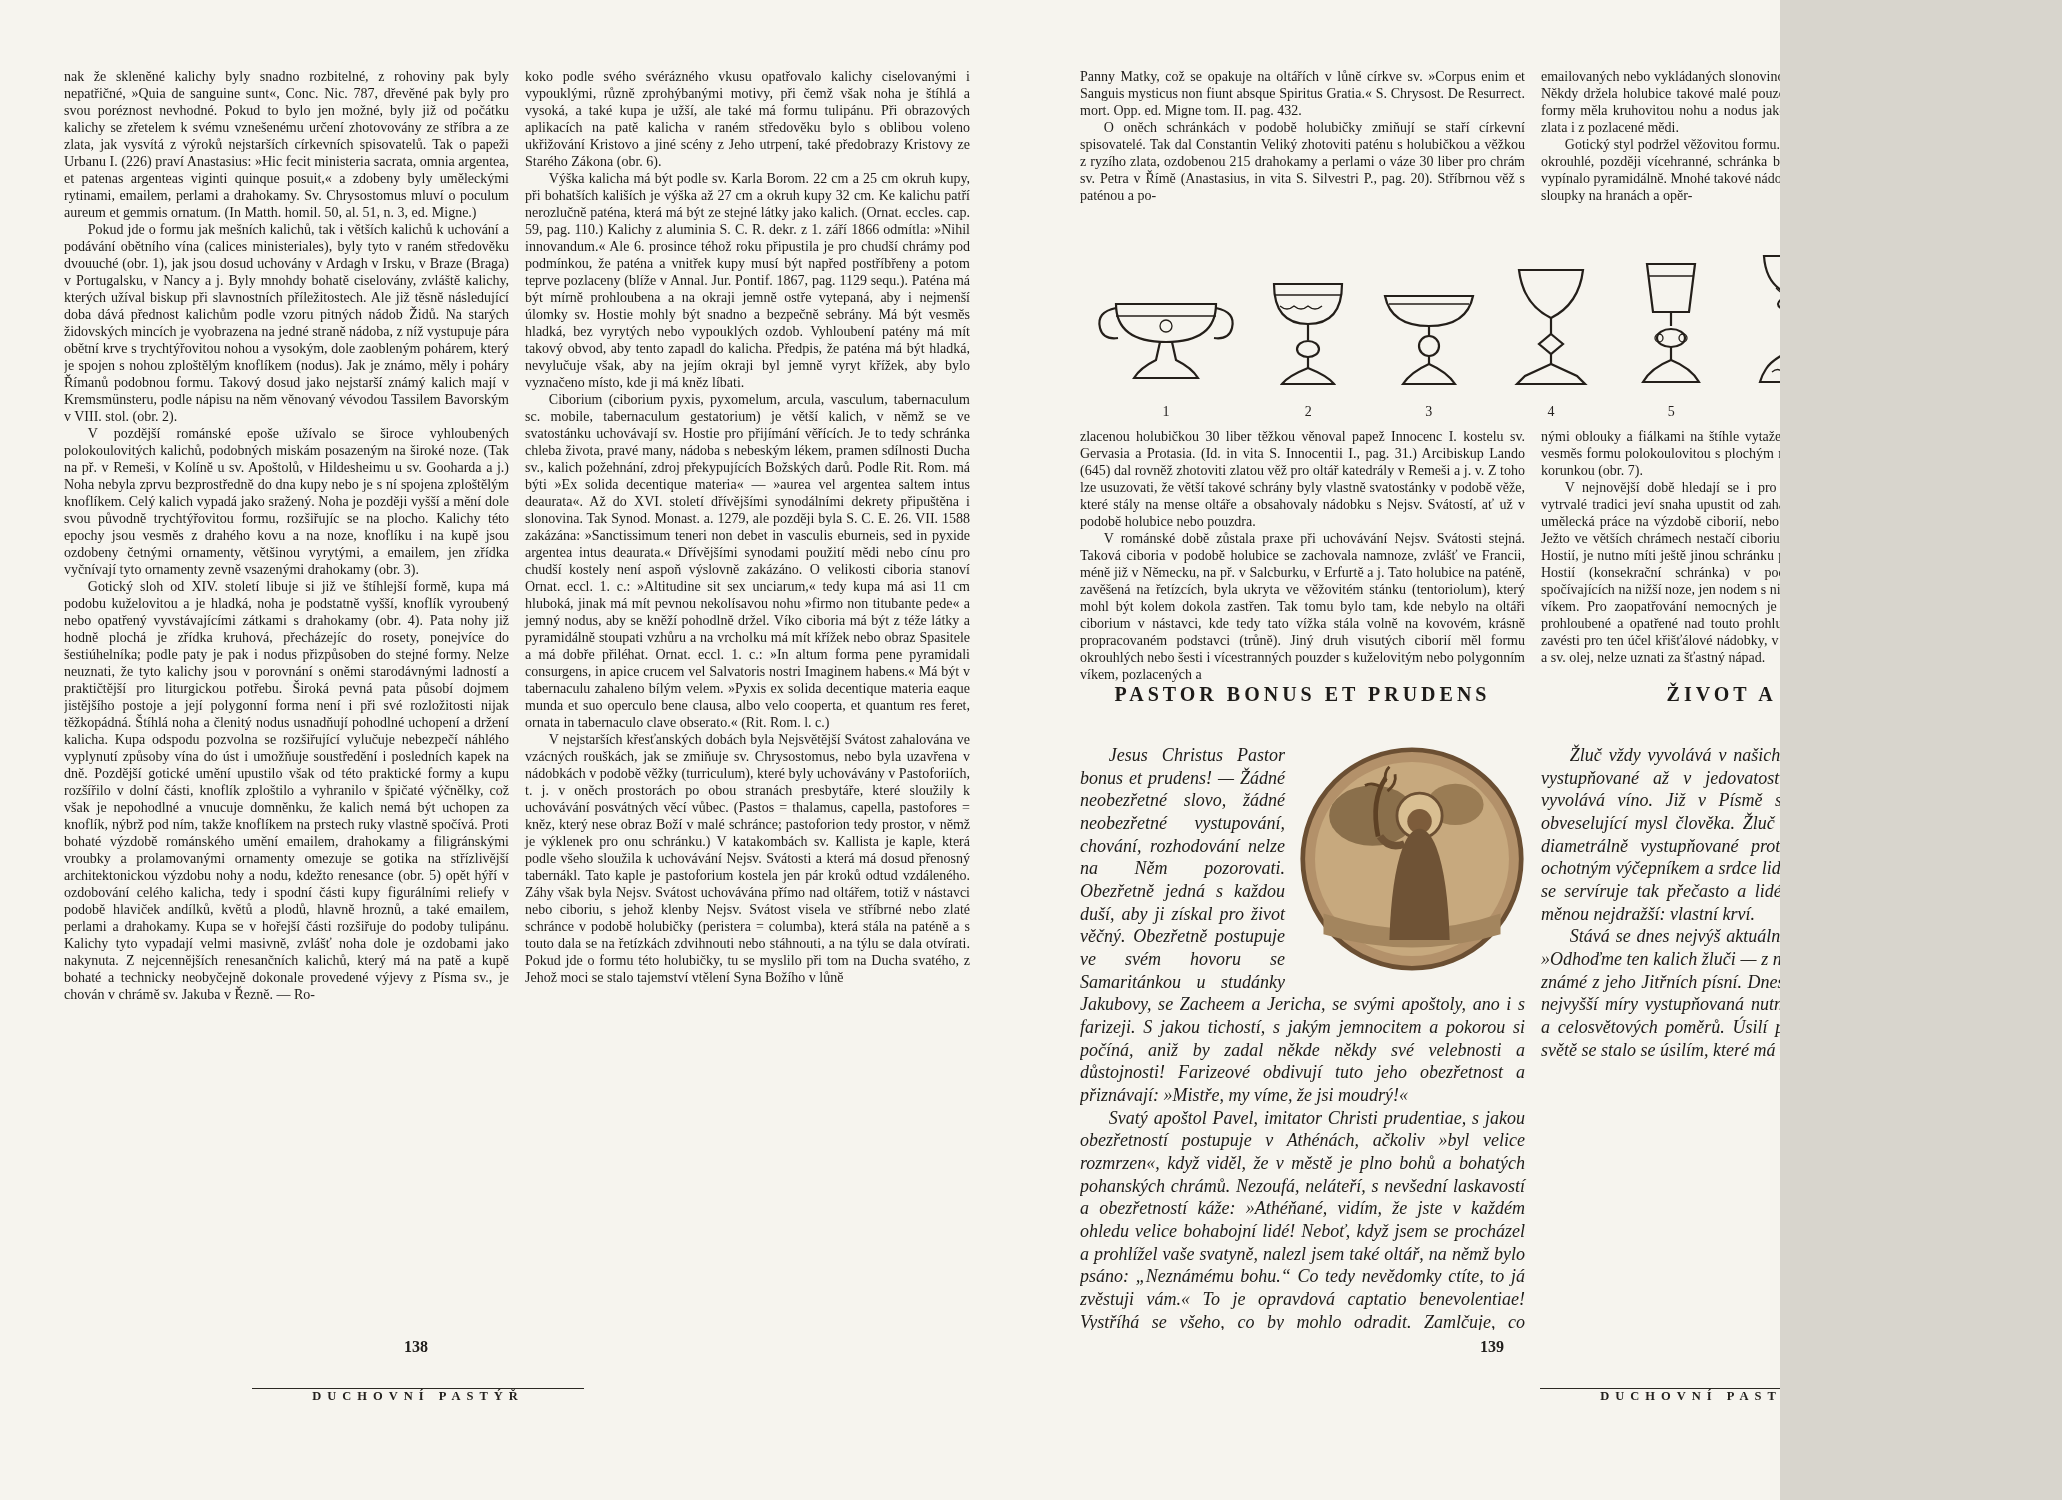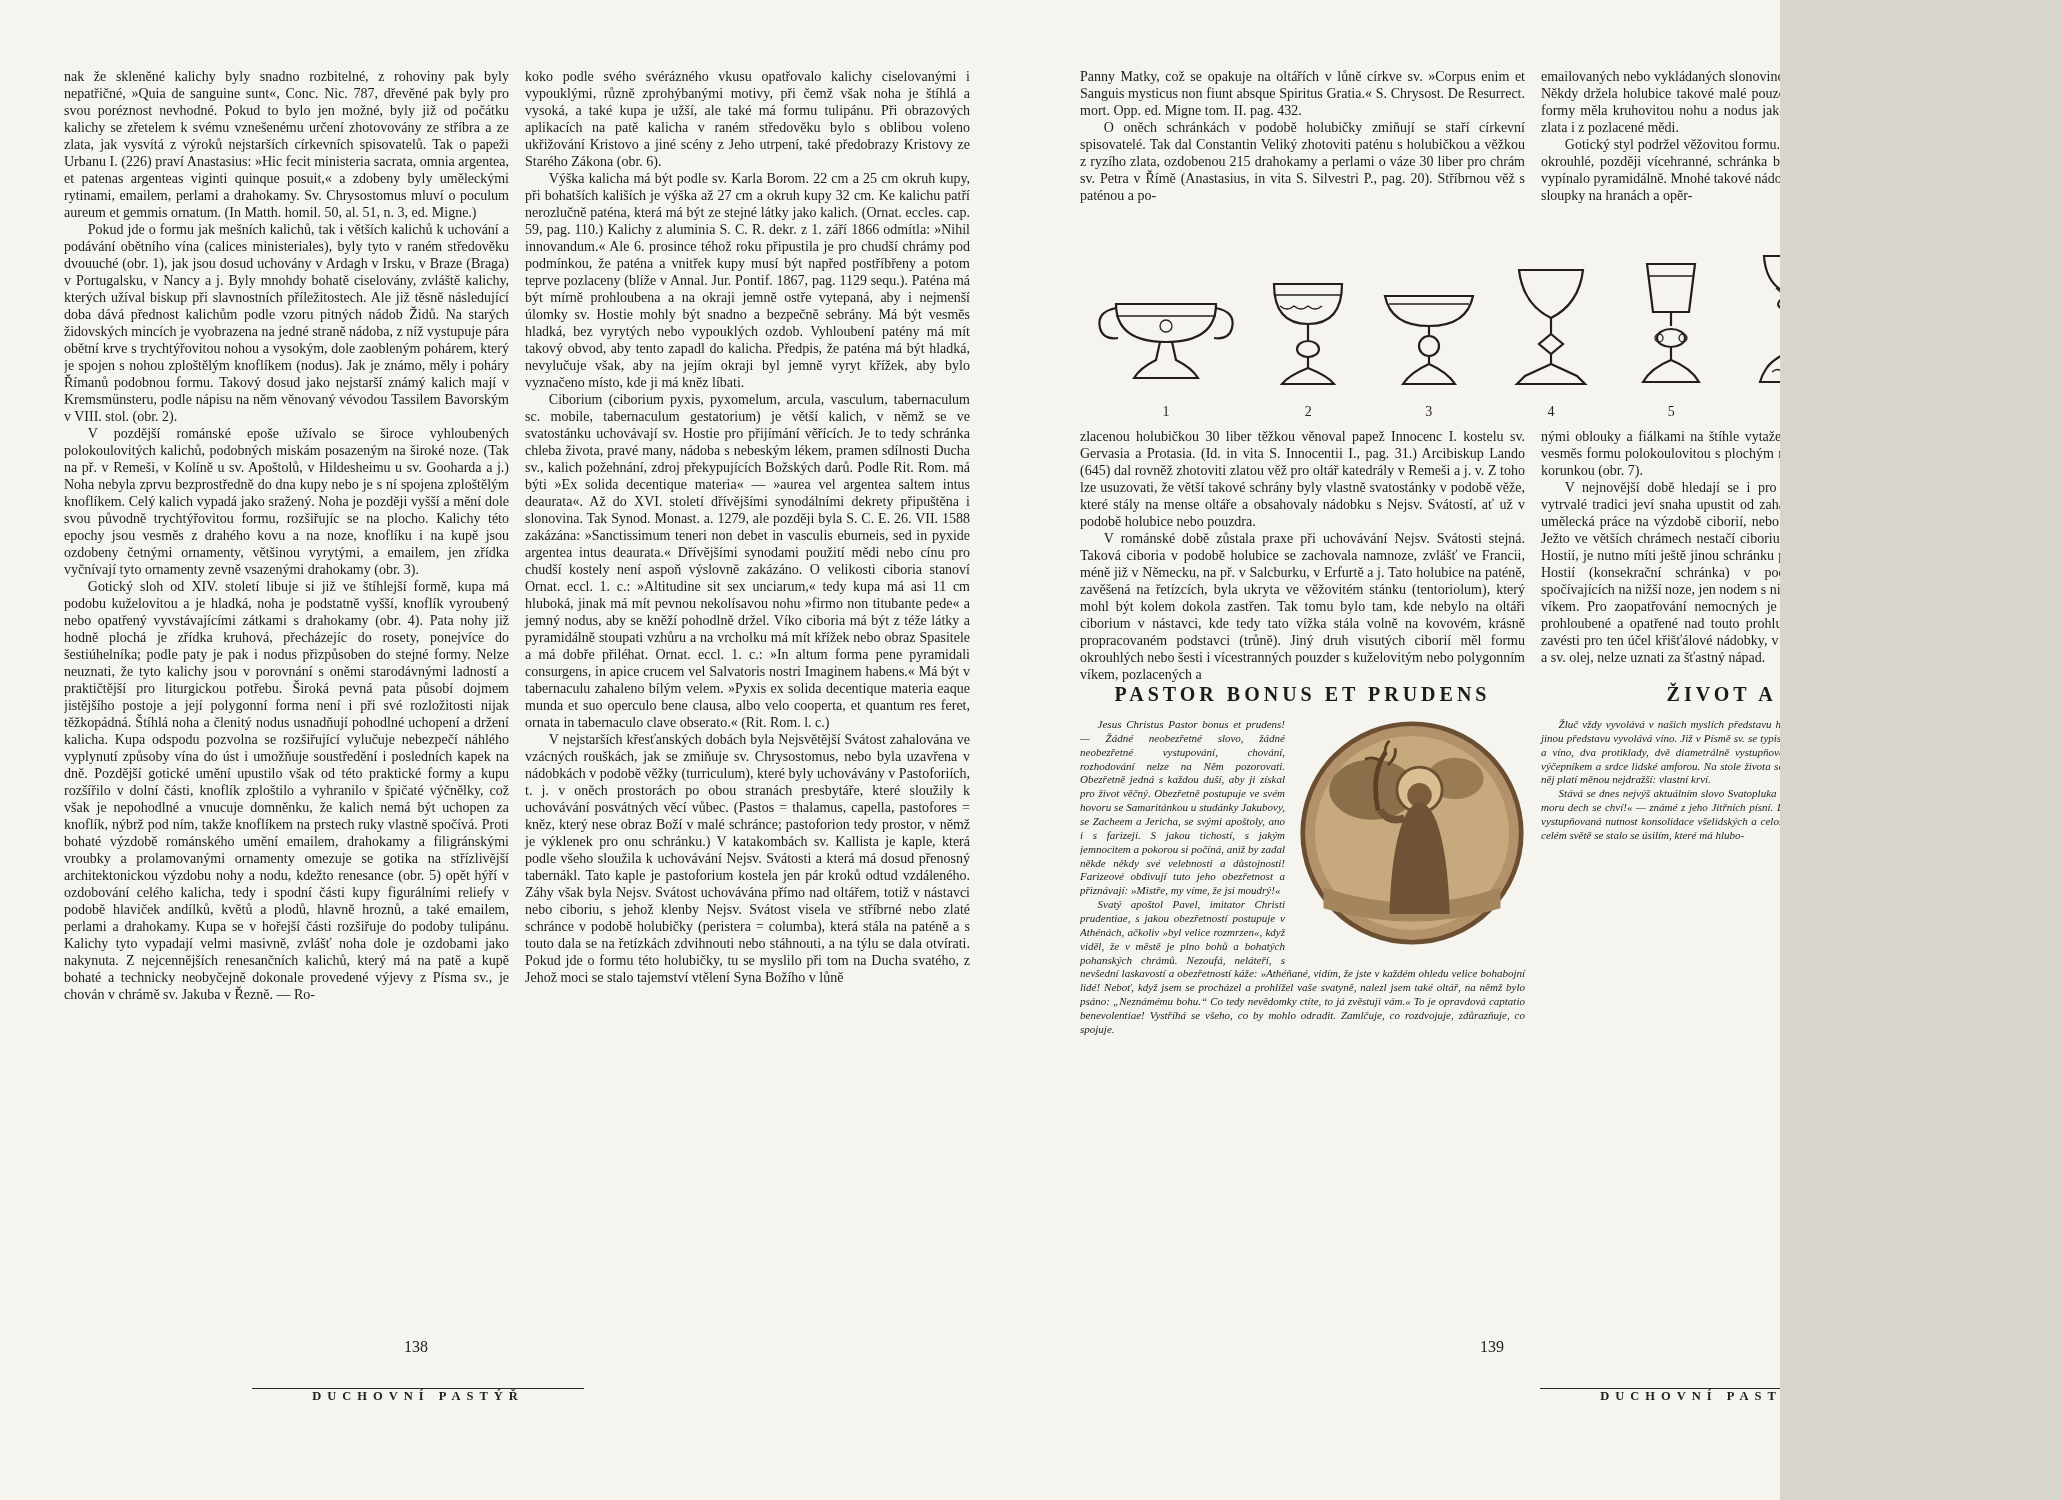--- a/index.html
+++ b/index.html
@@ -14,24 +14,24 @@
   .figure-strip{display:flex;justify-content:space-between;align-items:flex-end;padding:8px 20px 0 12px;}
   .fig-item{display:flex;flex-direction:column;align-items:center;}
   .fig-num{font-size:14px;margin-top:12px;color:#262220;}
   .r-bottom{display:flex;gap:16px;margin-top:8px;}
   .byline{text-align:right;margin-top:-17px;padding-right:6px;font-style:italic;}
   .section-title{text-align:center;font-family:"DejaVu Serif", serif;font-weight:bold;
                  font-size:54px;letter-spacing:3px;margin:16px 0 14px;color:#14120f;}
   .headings{display:flex;gap:12px;margin-bottom:12px;}
   .headings .h{width:445px;text-align:center;font-size:20px;font-weight:bold;letter-spacing:4px;}
   .articles{display:flex;gap:16px;}
-  .article{width:445px;font-size:11px;font-style:italic;line-height:1.26;text-align:justify;hyphens:auto;}
+  .article{width:445px;font-size:18px;font-style:italic;line-height:1.26;text-align:justify;hyphens:auto;margin-top:26px;}
   .article p{margin:0;text-indent:1.6em;}
   .medallion{float:right;margin:2px 0 8px 14px;}
-  .pageno{position:absolute;top:1338px;width:80px;text-align:center;font-size:16px;color:#22201d;}
+  .pageno{position:absolute;top:1338px;width:80px;text-align:center;font-size:16px;color:#22201d;font-weight:bold;}
   .pageno-138{left:376px;}
   .pageno-139{left:1452px;}
   .footer{position:absolute;top:1388px;width:332px;border-top:1.5px solid #2b2823;padding-top:0;
           text-align:center;font-size:12.5px;font-weight:bold;letter-spacing:6px;color:#22201d;}
   .footer-left{left:252px;}
   .footer-right{left:1540px;}
   svg .ln{fill:none;stroke:#241f1a;stroke-width:2.2;}
   svg .th{fill:none;stroke:#241f1a;stroke-width:1.3;}
 </style>
 </head>

